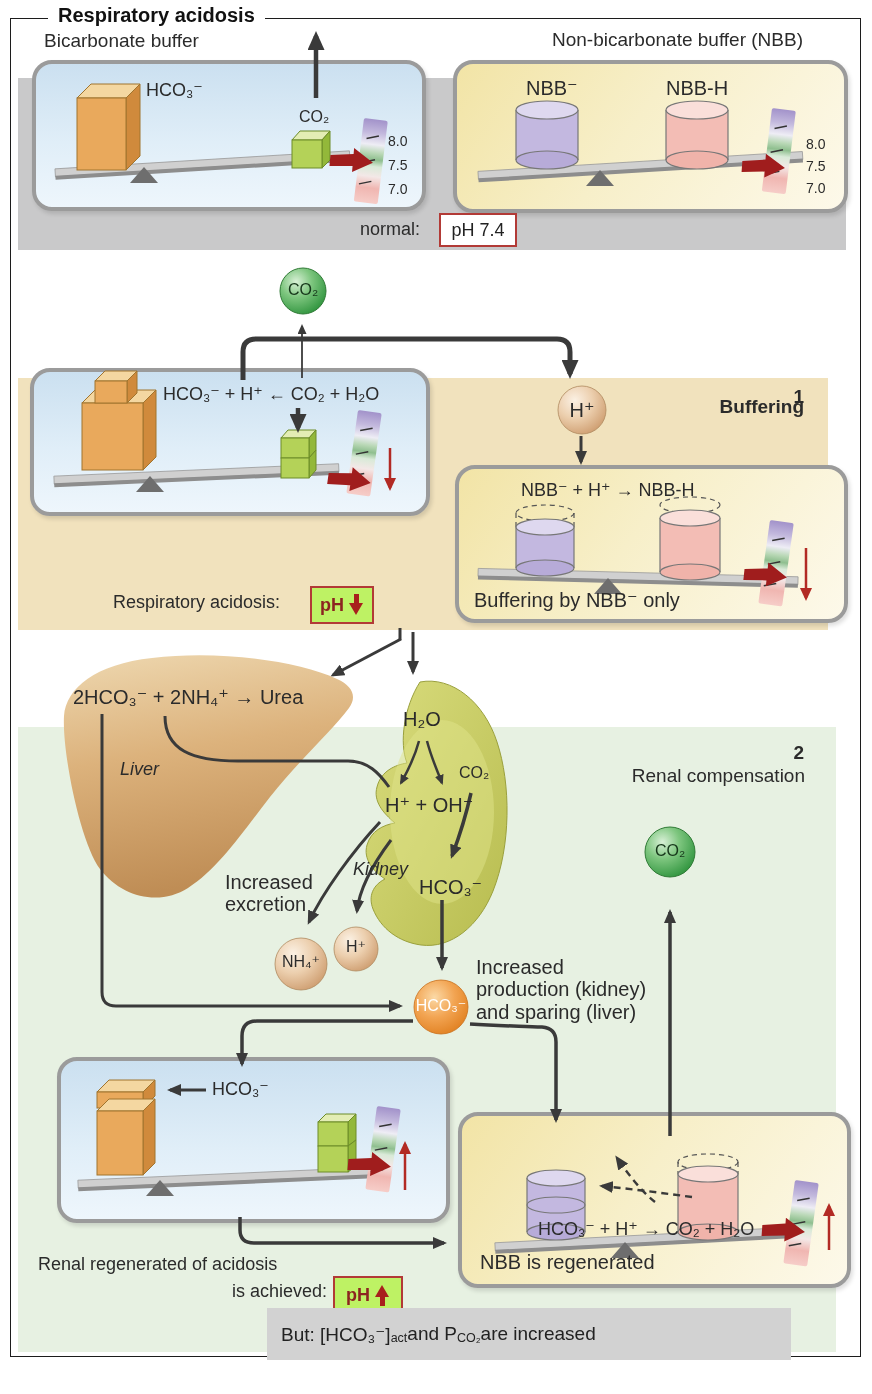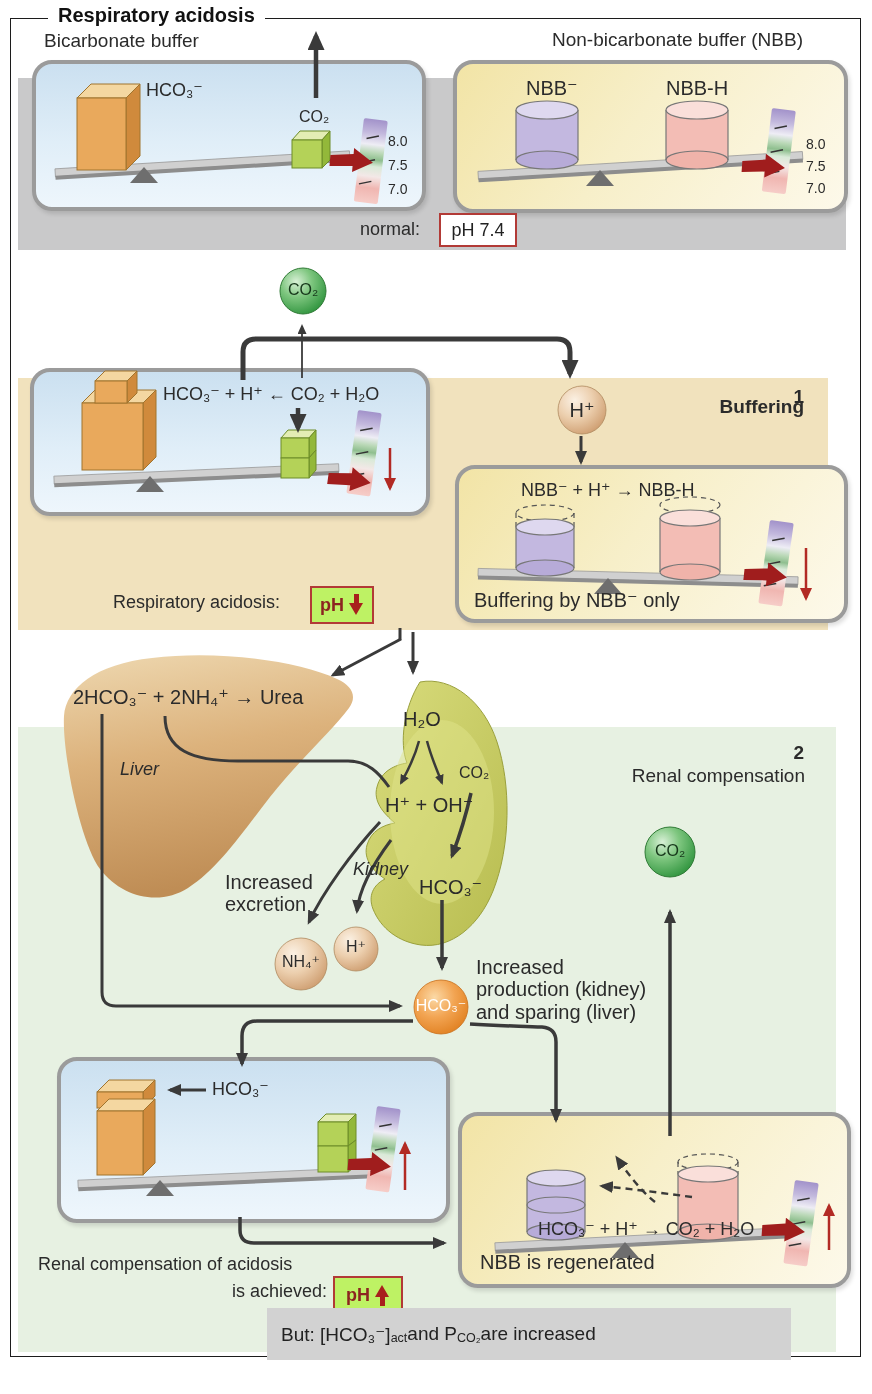--- a/index.html
+++ b/index.html
@@ -375,21 +375,21 @@
   <div class="lbl f16 c white" style="left:405px;top:997px;width:72px;">HCO₃⁻</div>
 
   <div class="lbl f17" style="left:476px;top:956px;">
     <div>Increased</div>
     <div>production (kidney)</div>
     <div>and sparing (liver)</div>
   </div>
   <div class="lbl f16 c" style="left:644px;top:842px;width:52px;color:#16361a;">CO₂</div>
 
   <div class="lbl f18" style="left:212px;top:1079px;">HCO₃⁻</div>
-  <div class="lbl f18" style="left:38px;top:1254px;">Renal compensation of acidosis</div>
+  <div class="lbl f18" style="left:38px;top:1254px;">Renal regenerated of acidosis</div>
   <div class="lbl f18 r" style="left:195px;top:1281px;width:132px;">is achieved:</div>
   <div class="phbox pink" style="left:333px;top:1276px;width:66px;height:34px;">
     <span>pH</span>
     <span class="blkarrow up">
         <span class="sh"></span>
         <span class="hd"></span>
       </span>
   </div>
 
   <div class="lbl f18" style="left:538px;top:1179px;margin-top:40px;">HCO₃⁻ + H⁺ → CO₂ + H₂O</div>

